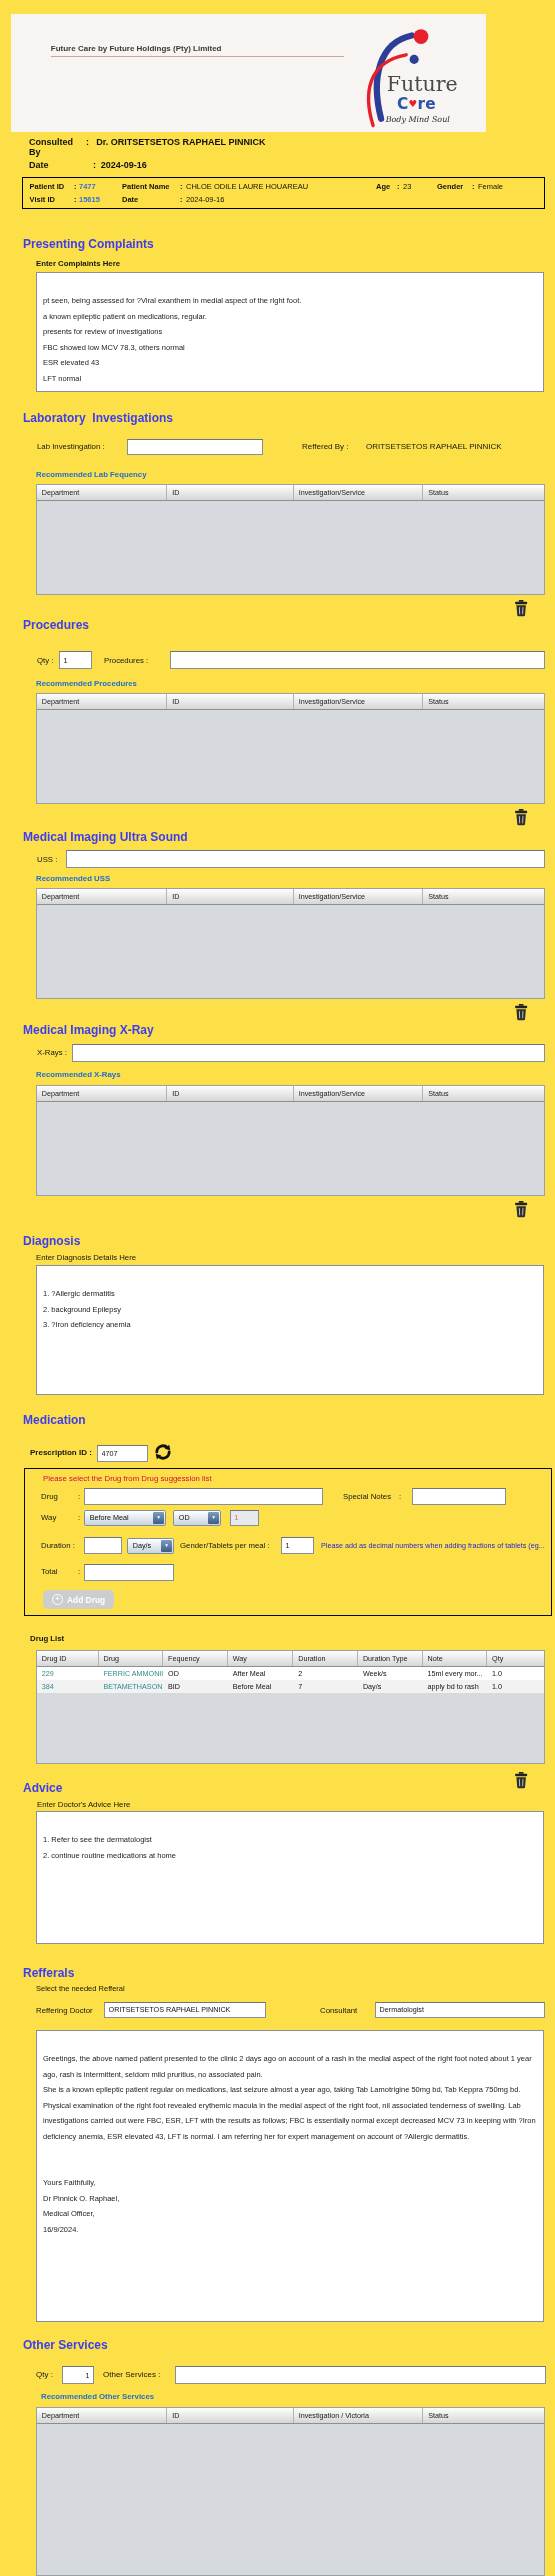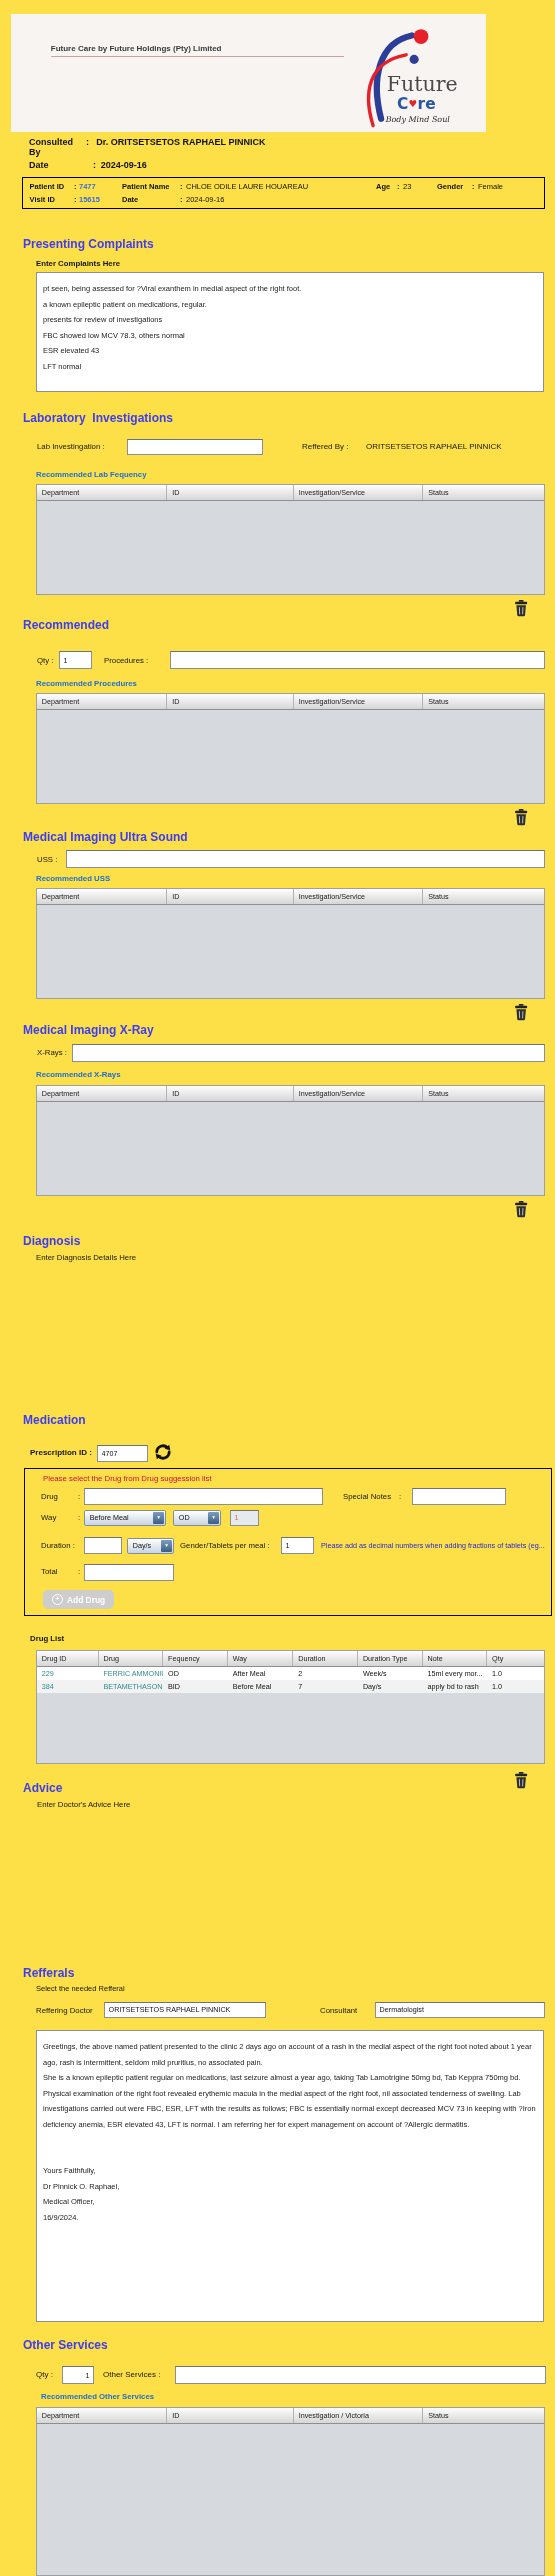--- a/index.html
+++ b/index.html
@@ -6,21 +6,21 @@
   .page{position:relative;width:556px;height:2576px;background:#fde047;overflow:hidden;
         font-family:"Liberation Sans",sans-serif;color:#111;}
   .abs{position:absolute;}
   .sect{position:absolute;left:23px;font-weight:bold;font-size:12px;color:#3d3df2;white-space:pre;}
   .reco{position:absolute;font-weight:bold;font-size:7.8px;color:#1b6fd6;white-space:pre;}
   .lbl{position:absolute;font-size:7.8px;color:#161616;white-space:pre;}
   .b{font-weight:bold;}
   .inp{position:absolute;border:0.6px solid #898f96;border-top-color:#6d737a;background:#fff;
        font:7.2px "Liberation Sans",sans-serif;padding:1.2px 3.6px;box-sizing:border-box;outline:none;color:#111;}
   .ta{position:absolute;border:0.6px solid #8a9099;background:#fff;font-size:7.5px;line-height:15.5px;
-      padding:8px 6px;white-space:pre-wrap;box-sizing:border-box;overflow:hidden;color:#1c1c1c;}
+      padding:20px 6px;white-space:pre-wrap;box-sizing:border-box;overflow:hidden;color:#1c1c1c;}
   .tbl{position:absolute;border:0.6px solid #9aa0a6;box-sizing:border-box;background:#d6dade;overflow:hidden;}
   .thead{display:flex;height:15.5px;background:linear-gradient(#fefefe,#d6d6d6);border-bottom:0.6px solid #8f8f8f;box-sizing:border-box;}
   .th{font-size:7.2px;color:#1a1a1a;padding:3px 4.8px;border-right:0.6px solid #b3b3b3;box-sizing:border-box;white-space:nowrap;overflow:hidden;}
   .trash{position:absolute;width:15.5px;height:18px;background:none;border:none;cursor:pointer;padding:0;}
   .sel{position:absolute;height:15.5px;border:0.6px solid #7d8fa5;border-radius:1.8px;
        background:linear-gradient(#ffffff,#c9d4e1);box-sizing:border-box;font-size:7.2px;
        display:flex;align-items:center;padding:0 14.3px 0 4.8px;white-space:nowrap;cursor:pointer;}
   .sel .ar{position:absolute;top:0.6px;right:0.6px;bottom:0.6px;width:11.4px;border-radius:1.2px;
        background:linear-gradient(#7d9cc0,#3d5e82);color:#fff;font-size:4.8px;
        display:flex;align-items:center;justify-content:center;}
@@ -117,21 +117,21 @@
   <button class="trash" style="left:513px;top:600px;">
     <svg width="14.3" height="16.7" viewBox="0 0 24 28">
       <rect x="8" y="0" width="8" height="3" rx="1" fill="#222"></rect>
       <rect x="2" y="3" width="20" height="4" rx="1" fill="#222"></rect>
       <path d="M4 9 h16 l-1.5 16.5 a2 2 0 0 1 -2 1.8 h-9 a2 2 0 0 1 -2 -1.8 z" fill="#2e2e2e"></path>
       <line x1="9" y1="12" x2="9.5" y2="24" stroke="#ddd" stroke-width="1.4"></line>
       <line x1="15" y1="12" x2="14.5" y2="24" stroke="#ddd" stroke-width="1.4"></line>
     </svg>
   </button>
 
-  <div class="sect" style="top:618px;">Recommended</div>
+  <div class="sect" style="top:618px;">Procedures</div>
   <div class="lbl" style="left:37px;top:656px;">Qty :</div>
   <input class="inp" style="left: 59px; top: 651px; width: 33px; height: 18px;" value="1">
   <div class="lbl" style="left:104px;top:656px;">Procedures :</div>
   <input class="inp" style="left: 170px; top: 651px; width: 375px; height: 18px;">
   <div class="reco" style="left:36px;top:679px;">Recommended Procedures</div>
   <div class="tbl" style="left:36px;top:693px;width:509px;height:111px;">
     <div class="thead">
       <div class="th" style="width:131px;">Department</div>
       <div class="th" style="width:127px;">ID</div>
       <div class="th" style="width:130px;">Investigation/Service</div>
@@ -187,20 +187,23 @@
       <rect x="8" y="0" width="8" height="3" rx="1" fill="#222"></rect>
       <rect x="2" y="3" width="20" height="4" rx="1" fill="#222"></rect>
       <path d="M4 9 h16 l-1.5 16.5 a2 2 0 0 1 -2 1.8 h-9 a2 2 0 0 1 -2 -1.8 z" fill="#2e2e2e"></path>
       <line x1="9" y1="12" x2="9.5" y2="24" stroke="#ddd" stroke-width="1.4"></line>
       <line x1="15" y1="12" x2="14.5" y2="24" stroke="#ddd" stroke-width="1.4"></line>
     </svg>
   </button>
 
   <div class="sect" style="top:1234px;">Diagnosis</div>
   <div class="lbl" style="left:36px;top:1253px;">Enter Diagnosis Details Here</div>
+  <div class="ta" style="left:36px;top:1265px;width:508px;height:130px;">1. ?Allergic dermatitis
+2. background Epilepsy
+3. ?Iron deficiency anemia</div>
 
   <div class="sect" style="top:1413px;">Medication</div>
   <div class="lbl b" style="left:30px;top:1448px;font-size:8px;">Prescription ID :</div>
   <input class="inp" style="left: 97px; top: 1445px; width: 51px; height: 16.7px;" value="4707">
   <button class="abs" style="left:153px;top:1443px;width:19px;height:19px;border:none;background:none;padding:0;cursor:pointer;">
     <svg width="18" height="18" viewBox="0 0 32 32">
       <path d="M27 16 a11 11 0 0 1 -19 7.5" fill="none" stroke="#111" stroke-width="5" stroke-linecap="round"></path>
       <path d="M5 16 a11 11 0 0 1 19 -7.5" fill="none" stroke="#111" stroke-width="5" stroke-linecap="round"></path>
       <polygon points="3,19 13,22 5,29" fill="#111"></polygon>
       <polygon points="29,13 19,10 27,3" fill="#111"></polygon>
@@ -286,20 +289,22 @@
       <rect x="8" y="0" width="8" height="3" rx="1" fill="#222"></rect>
       <rect x="2" y="3" width="20" height="4" rx="1" fill="#222"></rect>
       <path d="M4 9 h16 l-1.5 16.5 a2 2 0 0 1 -2 1.8 h-9 a2 2 0 0 1 -2 -1.8 z" fill="#2e2e2e"></path>
       <line x1="9" y1="12" x2="9.5" y2="24" stroke="#ddd" stroke-width="1.4"></line>
       <line x1="15" y1="12" x2="14.5" y2="24" stroke="#ddd" stroke-width="1.4"></line>
     </svg>
   </button>
 
   <div class="sect" style="top:1781px;">Advice</div>
   <div class="lbl" style="left:37px;top:1800px;">Enter Doctor's Advice Here</div>
+  <div class="ta" style="left:36px;top:1811px;width:508px;height:133px;">1. Refer to see the dermatologist
+2. continue routine medications at home</div>
 
   <div class="sect" style="top:1966px;">Refferals</div>
   <div class="lbl" style="left:36px;top:1984px;font-size:7.5px;">Select the needed Refferal</div>
   <div class="lbl" style="left:36px;top:2006px;">Reffering Doctor</div>
   <input class="inp" style="left: 104px; top: 2002px; width: 162px; height: 15.5px;" value="ORITSETSETOS RAPHAEL PINNICK">
   <div class="lbl" style="left:320px;top:2006px;">Consultant</div>
   <input class="inp" style="left: 375px; top: 2002px; width: 170px; height: 15.5px;" value="Dermatologist">
   <div class="ta" style="left:36px;top:2030px;width:508px;height:292px;">Greetings, the above named patient presented to the clinic 2 days ago on account of a rash in the medial aspect of the right foot noted about 1 year ago, rash is intermittent, seldom mild pruritius, no associated pain.
 She is a known epileptic patient regular on medications, last seizure almost a year ago, taking Tab Lamotrigine 50mg bd, Tab Keppra 750mg bd.
 Physical examination of the right foot revealed erythemic macula in the medial aspect of the right foot, nil associated tenderness of swelling. Lab investigations carried out were FBC, ESR, LFT with the results as follows; FBC is essentially normal except decreased MCV 73 in keeping with ?Iron deficiency anemia, ESR elevated 43, LFT is normal. I am referring her for expert management on account of ?Allergic dermatitis.

